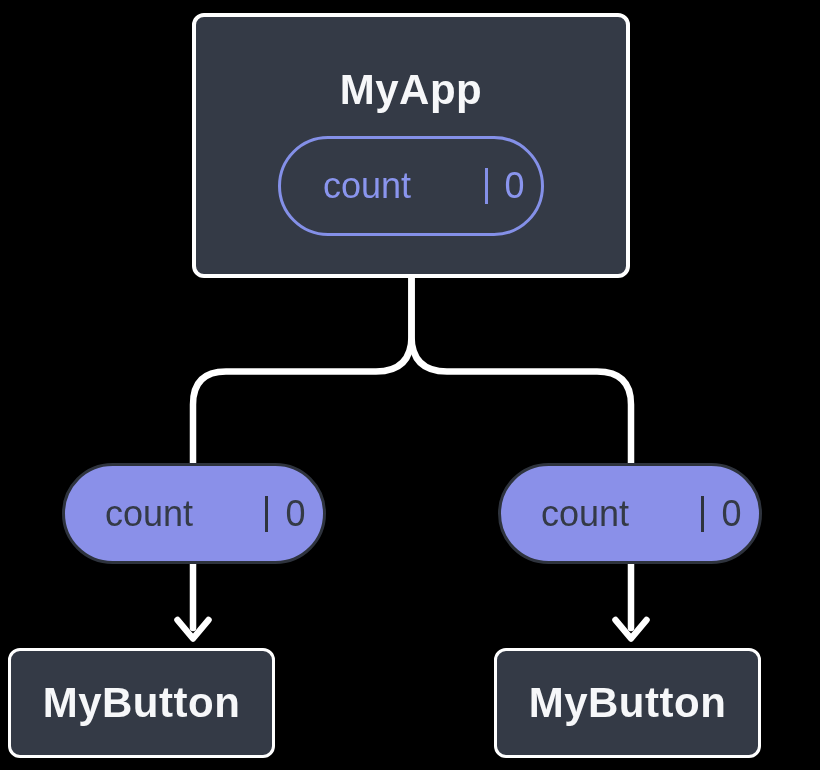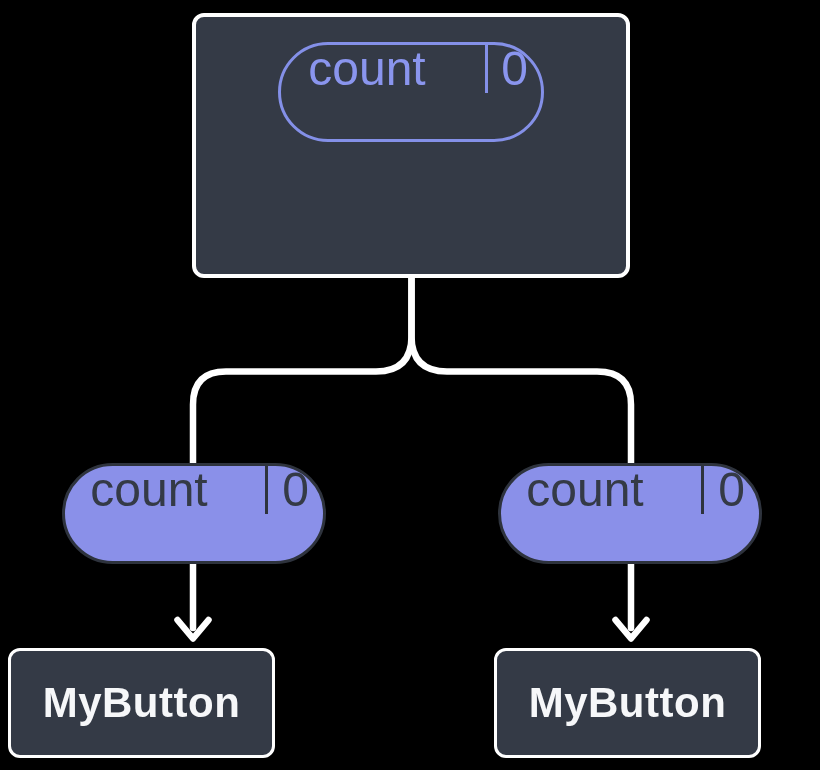--- a/index.html
+++ b/index.html
@@ -67,24 +67,24 @@
     color: var(--title-text);
     font-size: 42px;
     font-weight: 700;
     letter-spacing: 0.5px;
     line-height: 1;
   }
   .node-root .node-title { margin-top: 52px; }
   .pill {
     box-sizing: border-box;
     display: flex;
-    align-items: flex-start;
+    align-items: center;
     height: 100px;
     border-radius: 52px;
-    font-size: 48px;
+    font-size: 36px;
     z-index: 2;
     gap: 32px;
   }
   .pill .seg {
     display: flex;
     align-items: center;
     justify-content: center;
     line-height: 1;
   }
   .pill-state {
@@ -116,20 +116,21 @@
 <div class="canvas">
 
   <svg class="connectors" viewBox="0 0 820 770" xmlns="http://www.w3.org/2000/svg">
     <path d="M 411.5 272 L 411.5 336 Q 411.5 371.5 376 371.5 L 226 371.5 Q 193 371.5 193 404.5 L 193 628"></path>
     <path d="M 411.5 272 L 411.5 336 Q 411.5 371.5 447 371.5 L 597 371.5 Q 631 371.5 631 404.5 L 631 628"></path>
     <path d="M 177.5 620 L 193 638.5 L 208.5 620"></path>
     <path d="M 615.5 620 L 631 638.5 L 646.5 620"></path>
   </svg>
 
   <div class="node node-root">
+    <div class="node-title">MyApp</div>
     <div class="pill pill-state">
       <div class="seg seg-name">count</div>
       <div class="seg seg-value">0</div>
     </div>
   </div>
 
   <div class="pill pill-prop left">
     <div class="seg seg-name">count</div>
     <div class="seg seg-value">0</div>
   </div>

